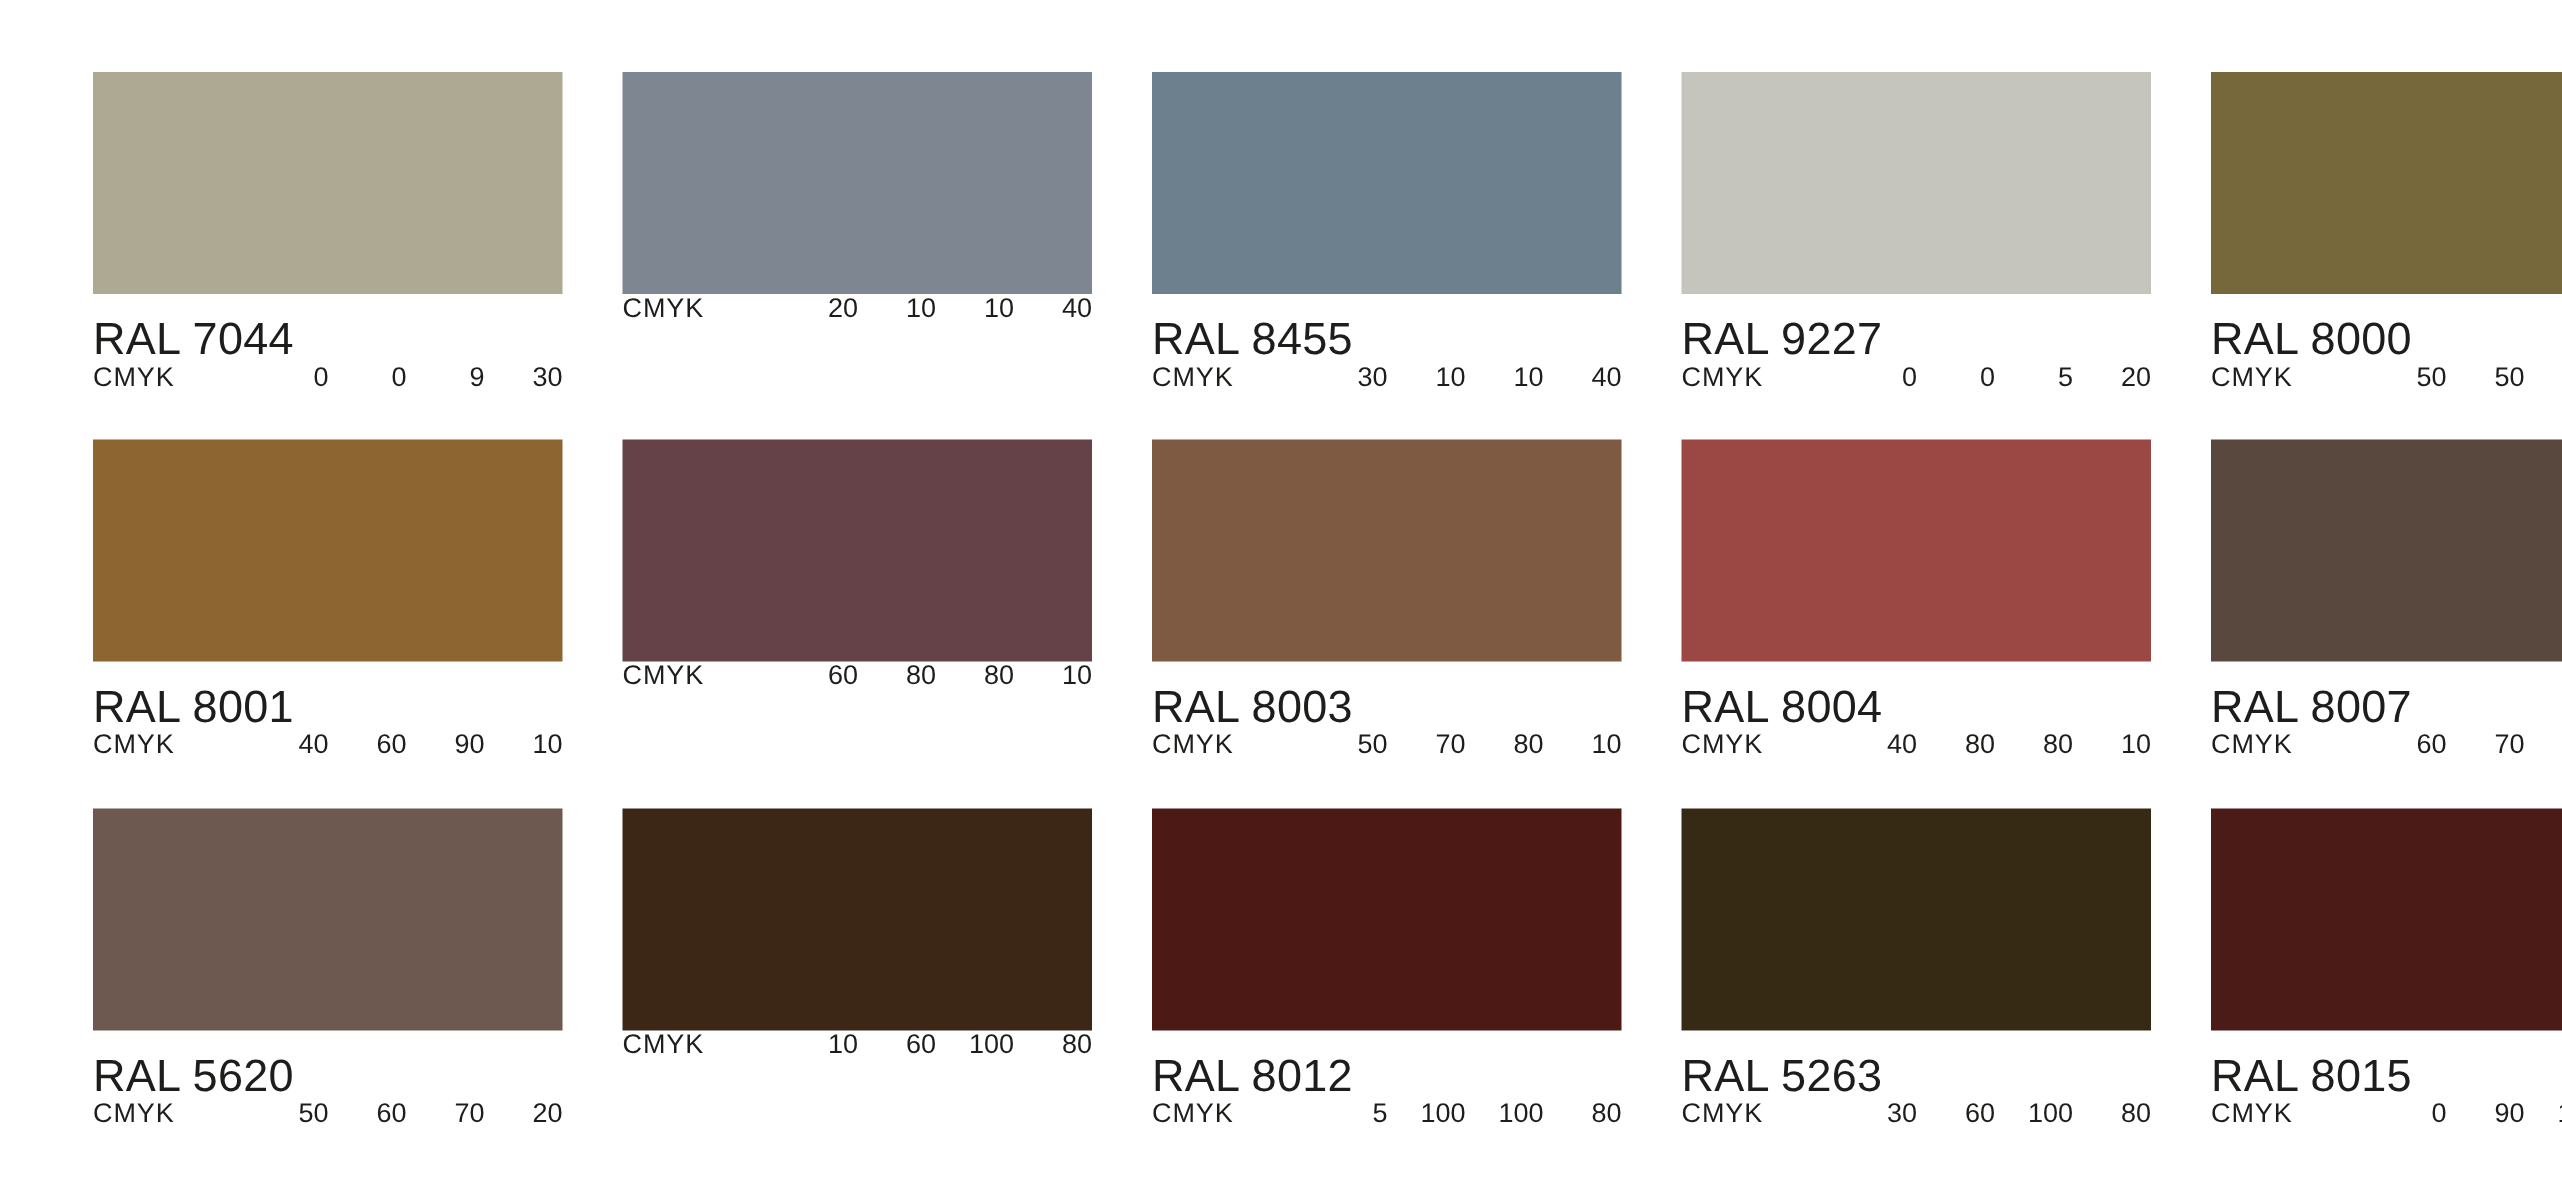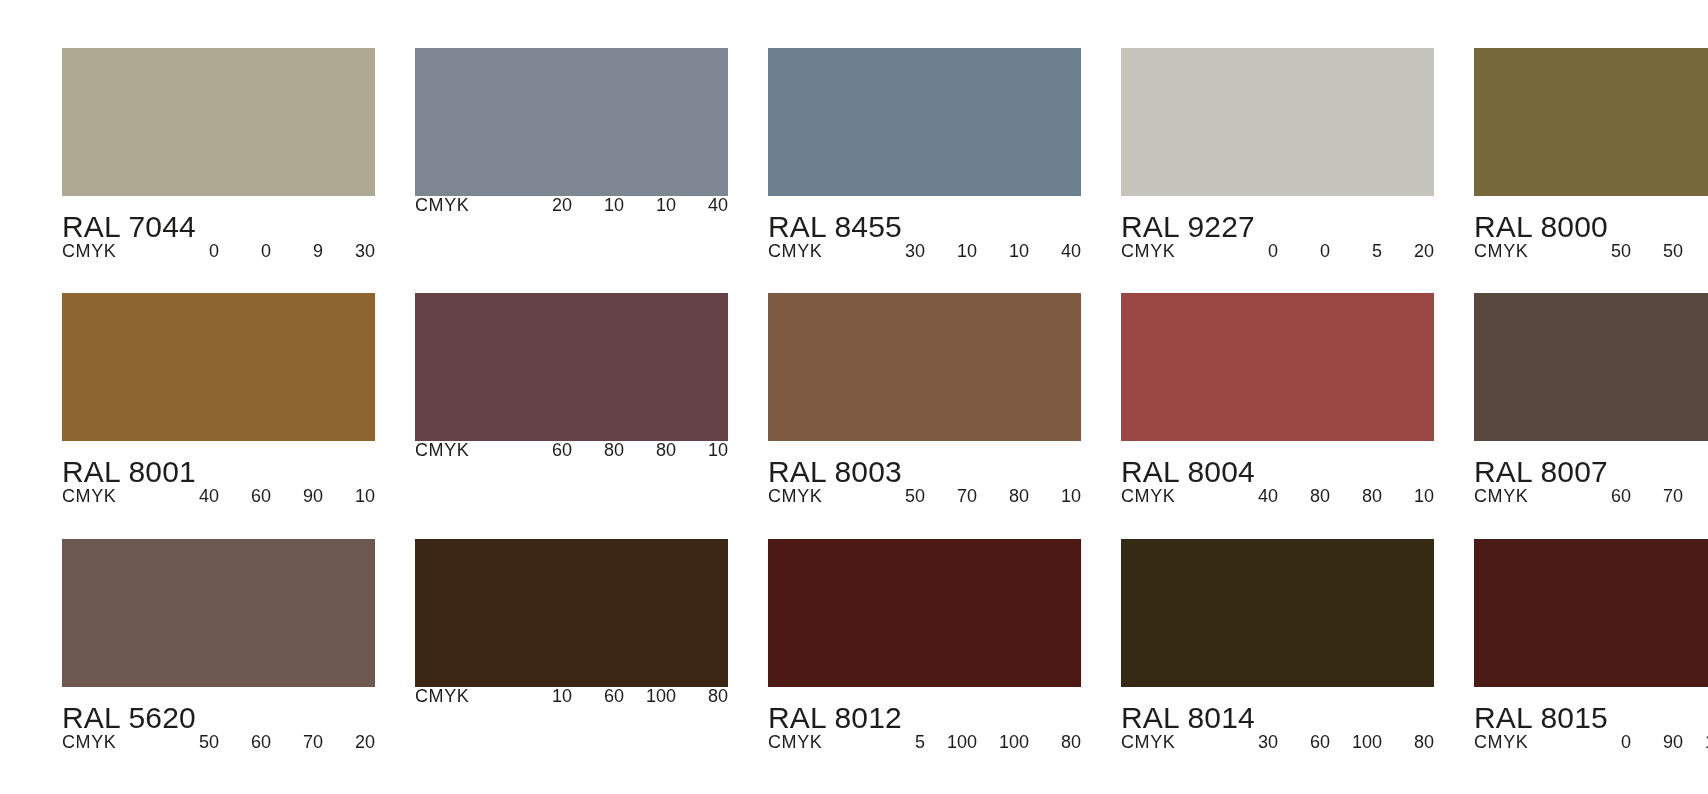--- a/index.html
+++ b/index.html
@@ -200,21 +200,21 @@
       <div class="cmyk-row">
         <span class="cmyk-label">CMYK</span>
         <span class="cmyk-val">5</span>
         <span class="cmyk-val">100</span>
         <span class="cmyk-val">100</span>
         <span class="cmyk-val">80</span>
       </div>
     </div>
     <div class="swatch-card">
       <div class="swatch-chip" style="background: rgb(54, 42, 20);"></div>
-      <div class="swatch-name">RAL 8014</div>
+      <div class="swatch-name">RAL 5263</div>
       <div class="cmyk-row">
         <span class="cmyk-label">CMYK</span>
         <span class="cmyk-val">30</span>
         <span class="cmyk-val">60</span>
         <span class="cmyk-val">100</span>
         <span class="cmyk-val">80</span>
       </div>
     </div>
     <div class="swatch-card">
       <div class="swatch-chip" style="background: rgb(74, 27, 23);"></div>

